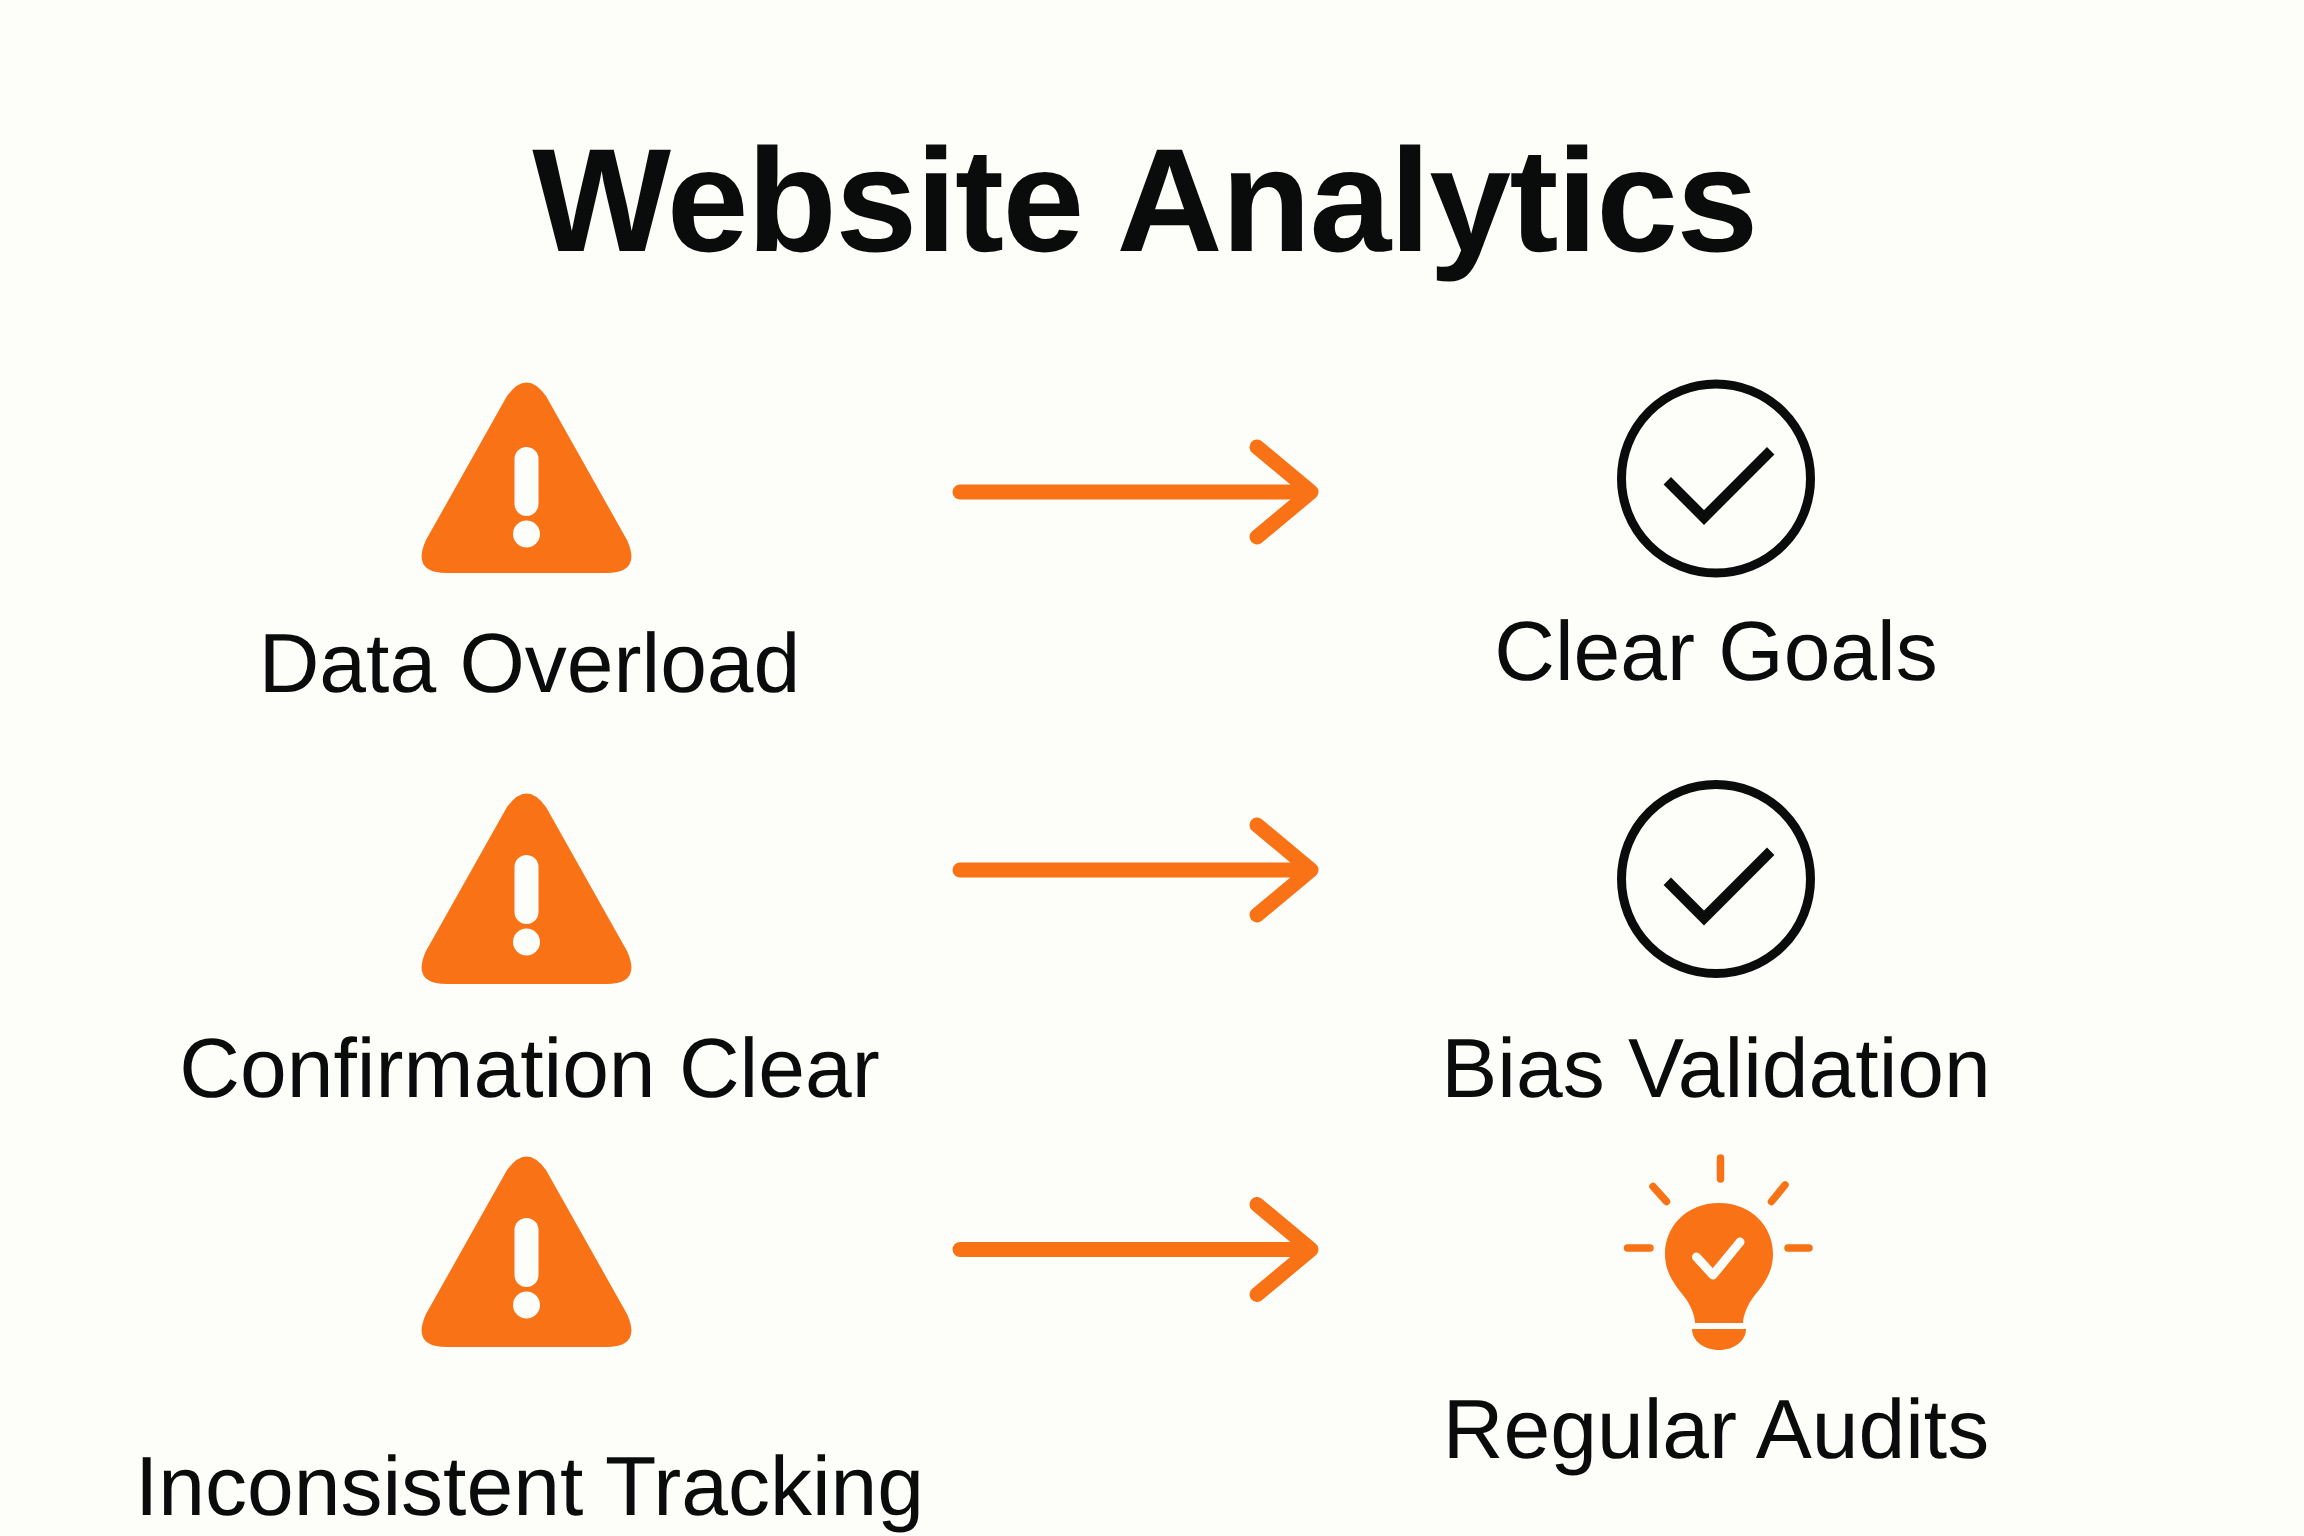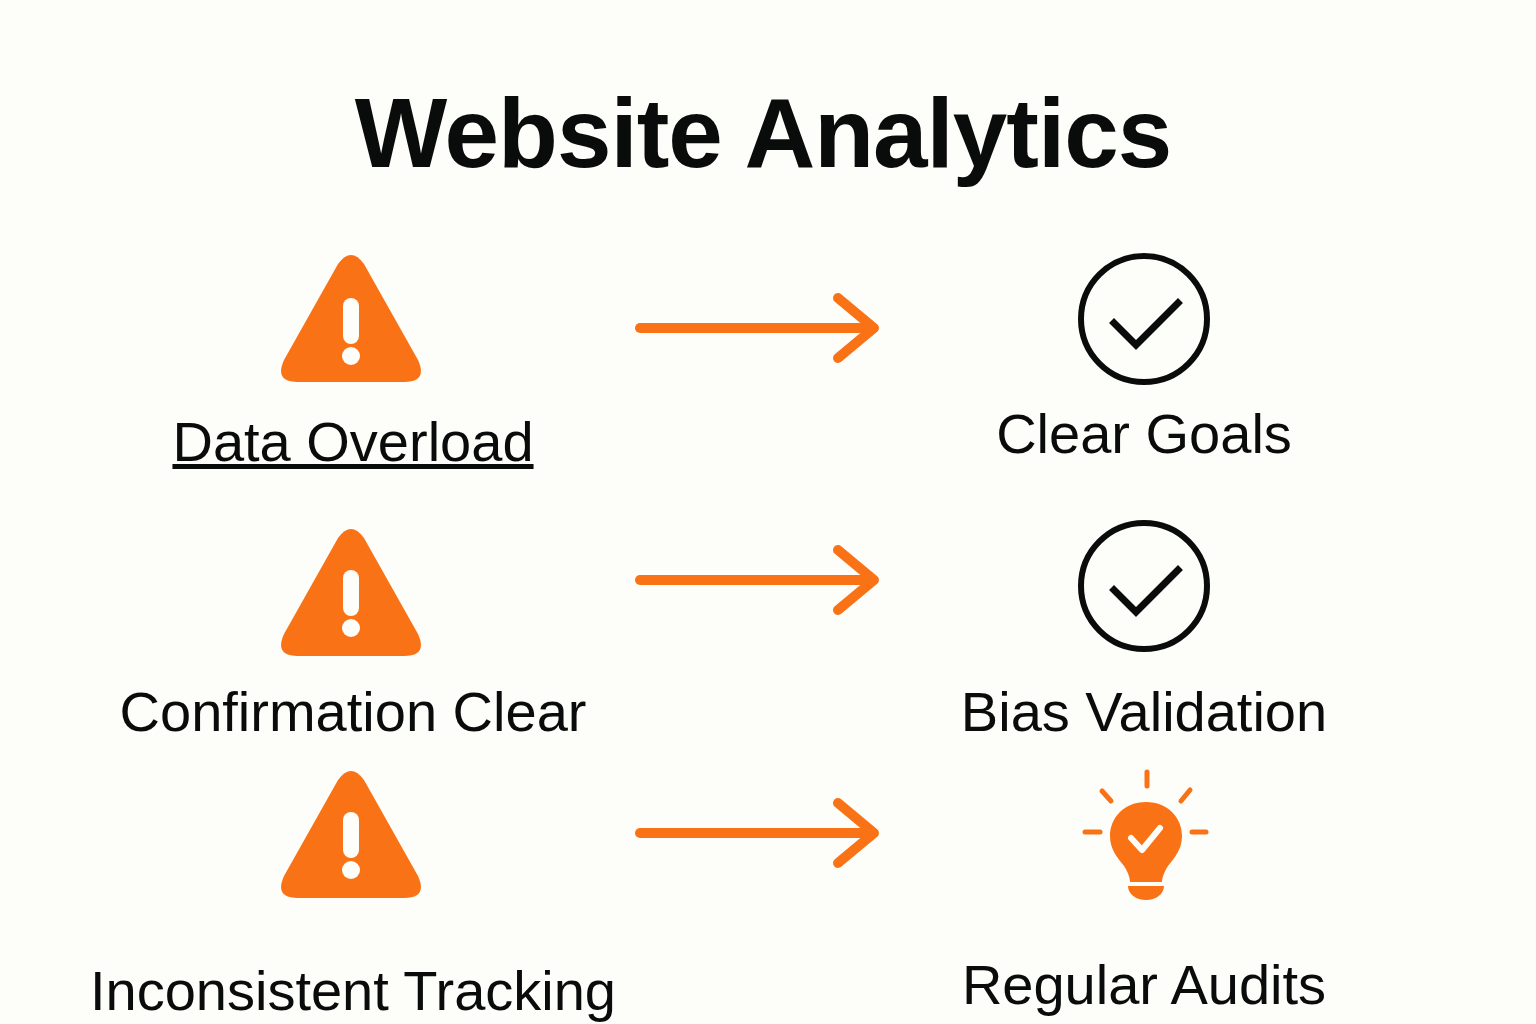--- a/index.html
+++ b/index.html
@@ -44,21 +44,21 @@
 
 <div class="title">Website Analytics</div>
 
 <div class="icon" style="left:278px; top:252px;">
   <svg width="146" height="134" viewBox="0 0 146 134">
     <path d="M60 12 Q73 -6 86 12 L140 108 Q150 130 126 130 L20 130 Q-4 130 6 108 Z" fill="#f97316"></path>
     <rect x="65" y="46" width="16" height="46" rx="8" fill="#fdfdf9"></rect>
     <circle cx="73" cy="104" r="9" fill="#fdfdf9"></circle>
   </svg>
 </div>
-<div class="label" style="left:353px; top:410px;text-decoration:underline;">Data Overload</div>
+<div class="label" style="left:353px; top:410px;">Data Overload</div>
 
 <div class="icon" style="left:630px; top:290px;">
   <svg width="256" height="80" viewBox="0 0 256 80">
     <line x1="10" y1="38" x2="242" y2="38" stroke="#f97316" stroke-width="10" stroke-linecap="round"></line>
     <polyline points="208,8 244,38 208,68" fill="none" stroke="#f97316" stroke-width="10" stroke-linecap="round" stroke-linejoin="round"></polyline>
   </svg>
 </div>
 
 <div class="icon" style="left:1076px; top:251px;">
   <svg width="136" height="136" viewBox="0 0 136 136">
@@ -117,13 +117,13 @@
     <line x1="5" y1="66" x2="20" y2="66" stroke="#f97316" stroke-width="5" stroke-linecap="round"></line>
     <line x1="112" y1="66" x2="126" y2="66" stroke="#f97316" stroke-width="5" stroke-linecap="round"></line>
 
     <path d="M66 36 C44 36 30 52 30 70 C30 84 38 92 44 100 C48 106 50 112 50 116 L82 116 C82 112 84 106 88 100 C94 92 102 84 102 70 C102 52 88 36 66 36 Z" fill="#f97316"></path>
 
     <path d="M48 120 L84 120 C84 128 76 134 66 134 C56 134 48 128 48 120 Z" fill="#f97316"></path>
 
     <polyline points="51,72 62,84 80,62" fill="none" stroke="#fdfdf9" stroke-width="6" stroke-linecap="round" stroke-linejoin="round"></polyline>
   </svg>
 </div>
-<div class="label" style="left:1144px; top:921px;margin-top:32px;">Regular Audits</div>
+<div class="label" style="left:1144px; top:921px;">Regular Audits</div>
 
 </body></html>

